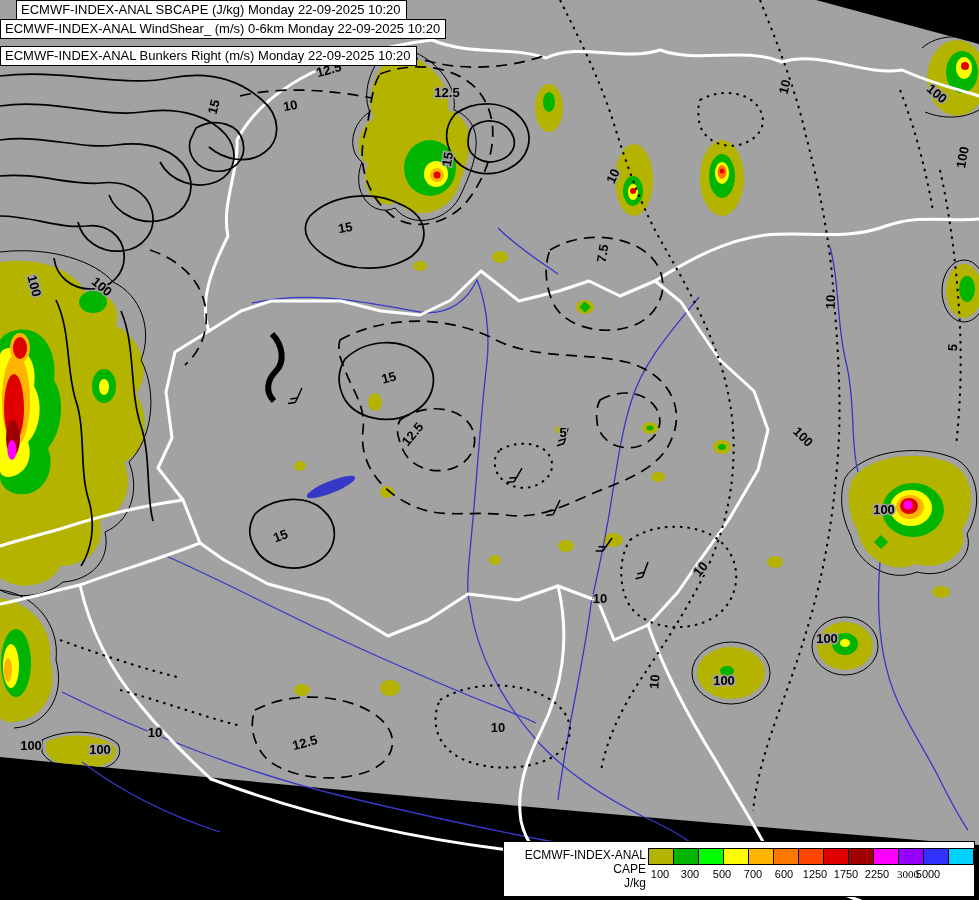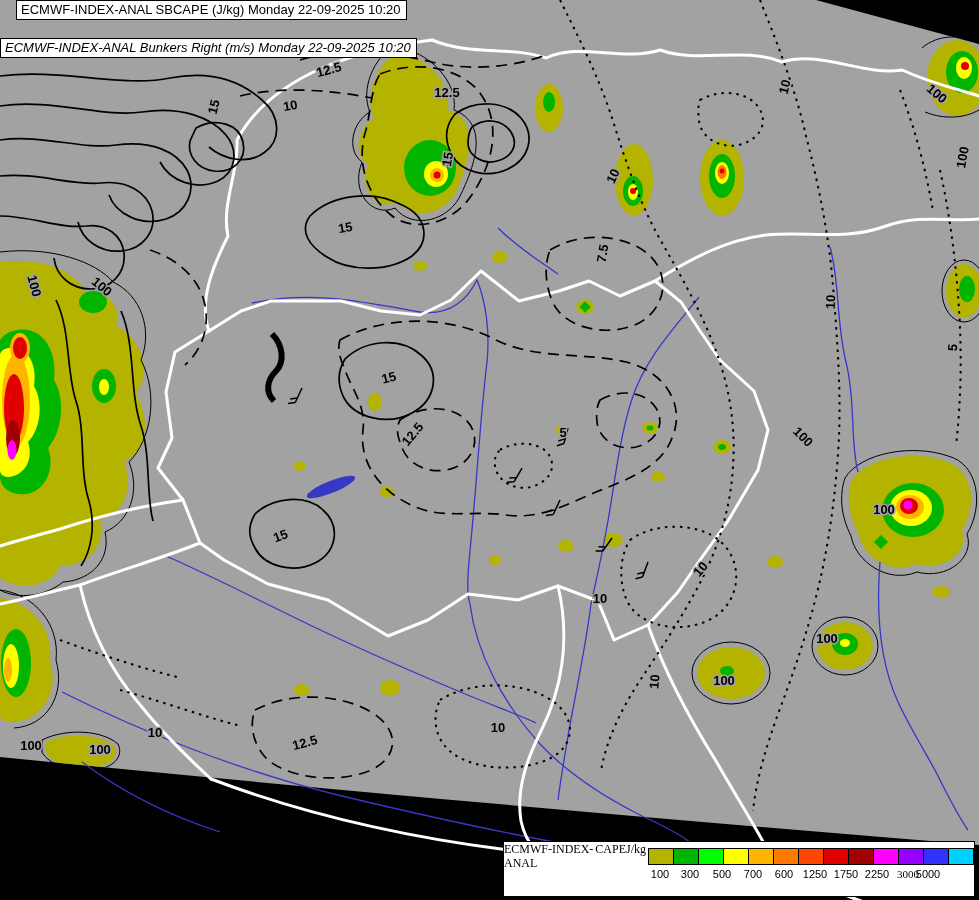--- a/index.html
+++ b/index.html
@@ -27,22 +27,22 @@
   .barb path{stroke:#000;stroke-width:1.5;fill:none;}
 
   
   .titlebar{position:absolute;left:0;background:#fff;border:1px solid #000;
             color:#000;font-size:13px;line-height:16px;padding:1px 5px 1px 4px;
             white-space:nowrap;z-index:5;}
 
   
   .legend{position:absolute;left:503px;top:841px;width:472px;height:56px;background:#fff;
           border:1px solid #000;box-sizing:border-box;display:flex;z-index:5;color:#000;}
-  .legend-text{width:142px;display:flex;justify-content:center;
-               align-items:flex-start;font-size:12px;line-height:14px;font-family:Liberation Serif, serif;}
+  .legend-text{width:142px;display:flex;flex-direction:column;justify-content:center;
+               align-items:flex-end;font-size:12px;line-height:14px;}
   .legend-barwrap{position:relative;flex:1;}
   .legend-bar{position:absolute;left:2px;top:6px;display:flex;border:1px solid #000;}
   .legend-bar .sw{width:24px;height:15px;border-right:1px solid #000;}
   .legend-bar .sw:last-child{border-right:none;}
   .legend-ticks{position:absolute;left:2px;top:26px;width:314px;height:14px;font-size:11px;}
   .legend-ticks span{position:absolute;top:0;transform:translateX(-50%);}
 </style>
 </head>
 <body>
 
@@ -269,21 +269,22 @@
         <text class="clabel" transform="translate(800 440) rotate(45)">100</text>
         <text class="clabel" transform="translate(884 514) rotate(0)">100</text>
         <text class="clabel" transform="translate(827 643) rotate(0)">100</text>
         <text class="clabel" transform="translate(724 685) rotate(0)">100</text>
         <text class="clabel" transform="translate(31 750) rotate(0)">100</text>
         <text class="clabel" transform="translate(100 754) rotate(0)">100</text>
       </g>
 </svg>
 
 <div class="titlebar" style="top:0px;margin-left:16px;">ECMWF-INDEX-ANAL SBCAPE (J/kg) Monday 22-09-2025 10:20</div>
-<div class="titlebar" style="top:38px;font-style:italic;">ECMWF-INDEX-ANAL Bunkers Right (m/s) Monday 22-09-2025 10:20</div>
+<div class="titlebar" style="top:19px;">ECMWF-INDEX-ANAL WindShear_ (m/s) 0-6km Monday 22-09-2025 10:20</div>
+<div class="titlebar" style="top:46px;">ECMWF-INDEX-ANAL Bunkers Right (m/s) Monday 22-09-2025 10:20</div>
 
 <div class="legend">
   <div class="legend-text">
     <div>ECMWF-INDEX-ANAL</div>
     <div>CAPE</div>
     <div>J/kg</div>
   </div>
   <div class="legend-barwrap">
     <div class="legend-bar" id="legend-swatches">
           <div class="sw" style="background: rgb(180, 180, 0);"></div>

